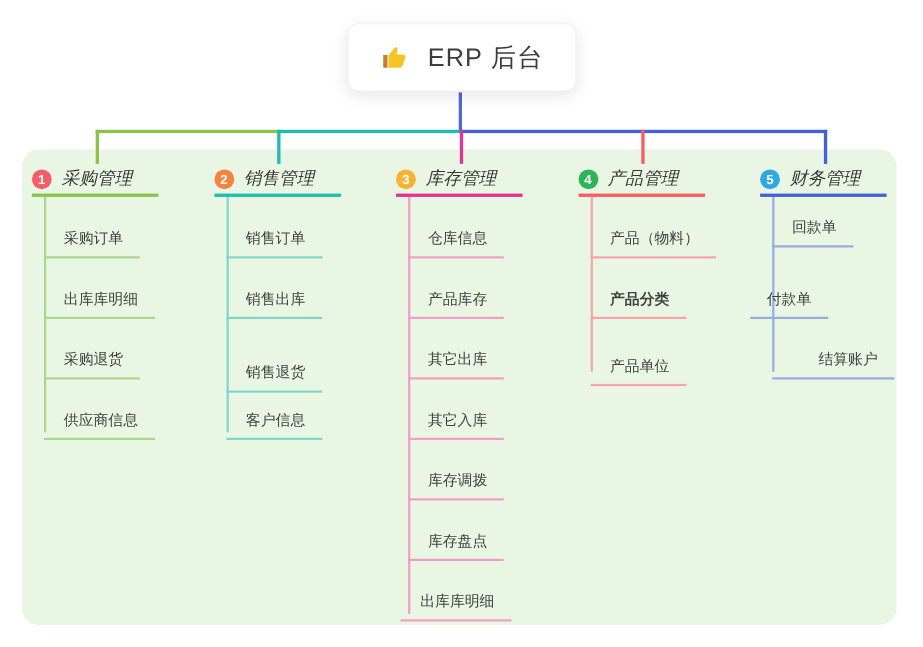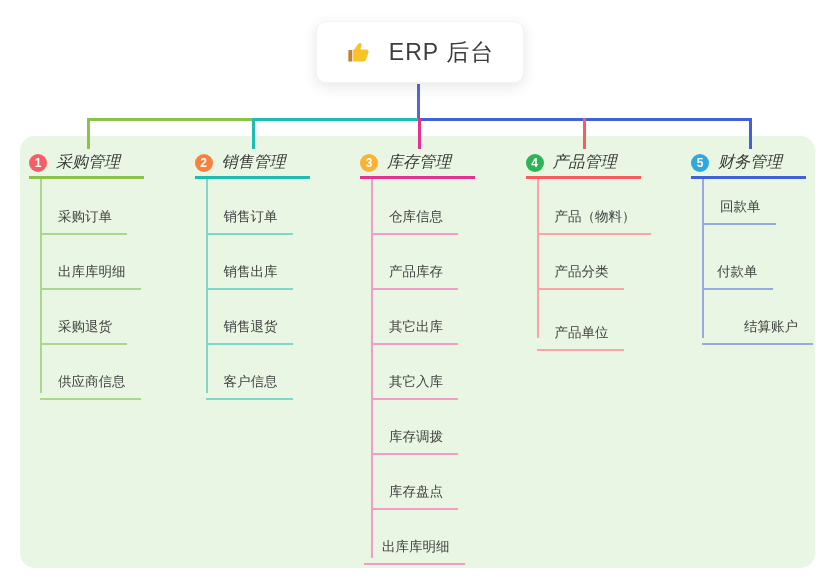--- a/index.html
+++ b/index.html
@@ -88,21 +88,21 @@
       <div class="branch-header" style="left: 194.5px; top: 149px; width: 115px; border-bottom: 3px solid rgb(31, 188, 178);">
         <span class="badge" style="background: rgb(249, 129, 62);">2</span>
         <span class="branch-label">销售管理</span>
       </div>
       <div class="child-node" style="left: 205.5px; top: 200px; border-bottom: 2px solid rgb(127, 214, 203);">
         <span class="child-label">销售订单</span>
       </div>
       <div class="child-node" style="left: 205.5px; top: 255px; border-bottom: 2px solid rgb(127, 214, 203);">
         <span class="child-label">销售出库</span>
       </div>
-      <div class="child-node" style="left: 205.5px; top: 310px; border-bottom: 2px solid rgb(127, 214, 203); justify-content: center;">
+      <div class="child-node" style="left: 205.5px; top: 322px; border-bottom: 2px solid rgb(127, 214, 203); justify-content: center;">
         <span class="child-label">销售退货</span>
       </div>
       <div class="child-node" style="left: 205.5px; top: 365px; border-bottom: 2px solid rgb(127, 214, 203); align-items: flex-end;">
         <span class="child-label">客户信息</span>
       </div>
       <div class="branch-header" style="left: 360px; top: 149px; width: 115px; border-bottom: 3px solid rgb(229, 49, 143);">
         <span class="badge" style="background: rgb(249, 178, 49);">3</span>
         <span class="branch-label">库存管理</span>
       </div>
       <div class="child-node" style="left: 371px; top: 200px; border-bottom: 2px solid rgb(241, 156, 201);">
@@ -126,33 +126,33 @@
       <div class="child-node" style="left: 364px; top: 530px; border-bottom: 2px solid rgb(241, 156, 201);">
         <span class="child-label">出库库明细</span>
       </div>
       <div class="branch-header" style="left: 525.5px; top: 149px; width: 115px; border-bottom: 3px solid rgb(250, 91, 96);">
         <span class="badge" style="background: rgb(45, 180, 86);">4</span>
         <span class="branch-label">产品管理</span>
       </div>
       <div class="child-node" style="left: 536.5px; top: 200px; border-bottom: 2px solid rgb(251, 163, 166);">
         <span class="child-label">产品（物料）</span>
       </div>
-      <div class="child-node" style="left: 536.5px; top: 255px; border-bottom: 2px solid rgb(251, 163, 166);">
+      <div class="child-node" style="left: 536.5px; top: 255px; border-bottom: 2px solid rgb(251, 163, 166); font-weight: bold;">
         <span class="child-label">产品分类</span>
       </div>
       <div class="child-node" style="left: 536.5px; top: 316px; border-bottom: 2px solid rgb(251, 163, 166);">
         <span class="child-label">产品单位</span>
       </div>
       <div class="branch-header" style="left: 691px; top: 149px; width: 115px; border-bottom: 3px solid rgb(65, 97, 216);">
         <span class="badge" style="background: rgb(47, 167, 225);">5</span>
         <span class="branch-label">财务管理</span>
       </div>
       <div class="child-node" style="left: 702px; top: 190px; border-bottom: 2px solid rgb(151, 171, 227);">
         <span class="child-label">回款单</span>
       </div>
-      <div class="child-node" style="left: 702px; top: 255px; border-bottom: 2px solid rgb(151, 171, 227); padding-left: 15px;">
+      <div class="child-node" style="left: 682px; top: 255px; border-bottom: 2px solid rgb(151, 171, 227); padding-left: 15px;">
         <span class="child-label">付款单</span>
       </div>
       <div class="child-node" style="left: 702px; top: 310px; border-bottom: 2px solid rgb(151, 171, 227); padding-left: 42px;">
         <span class="child-label">结算账户</span>
       </div>
     </div>
 </div>
 
 </body></html>

